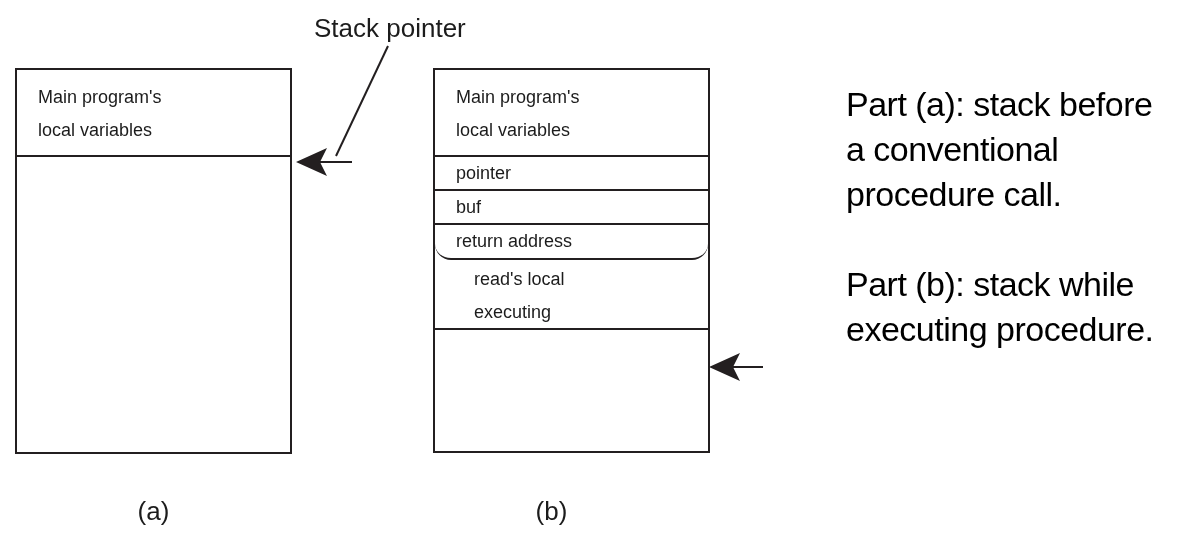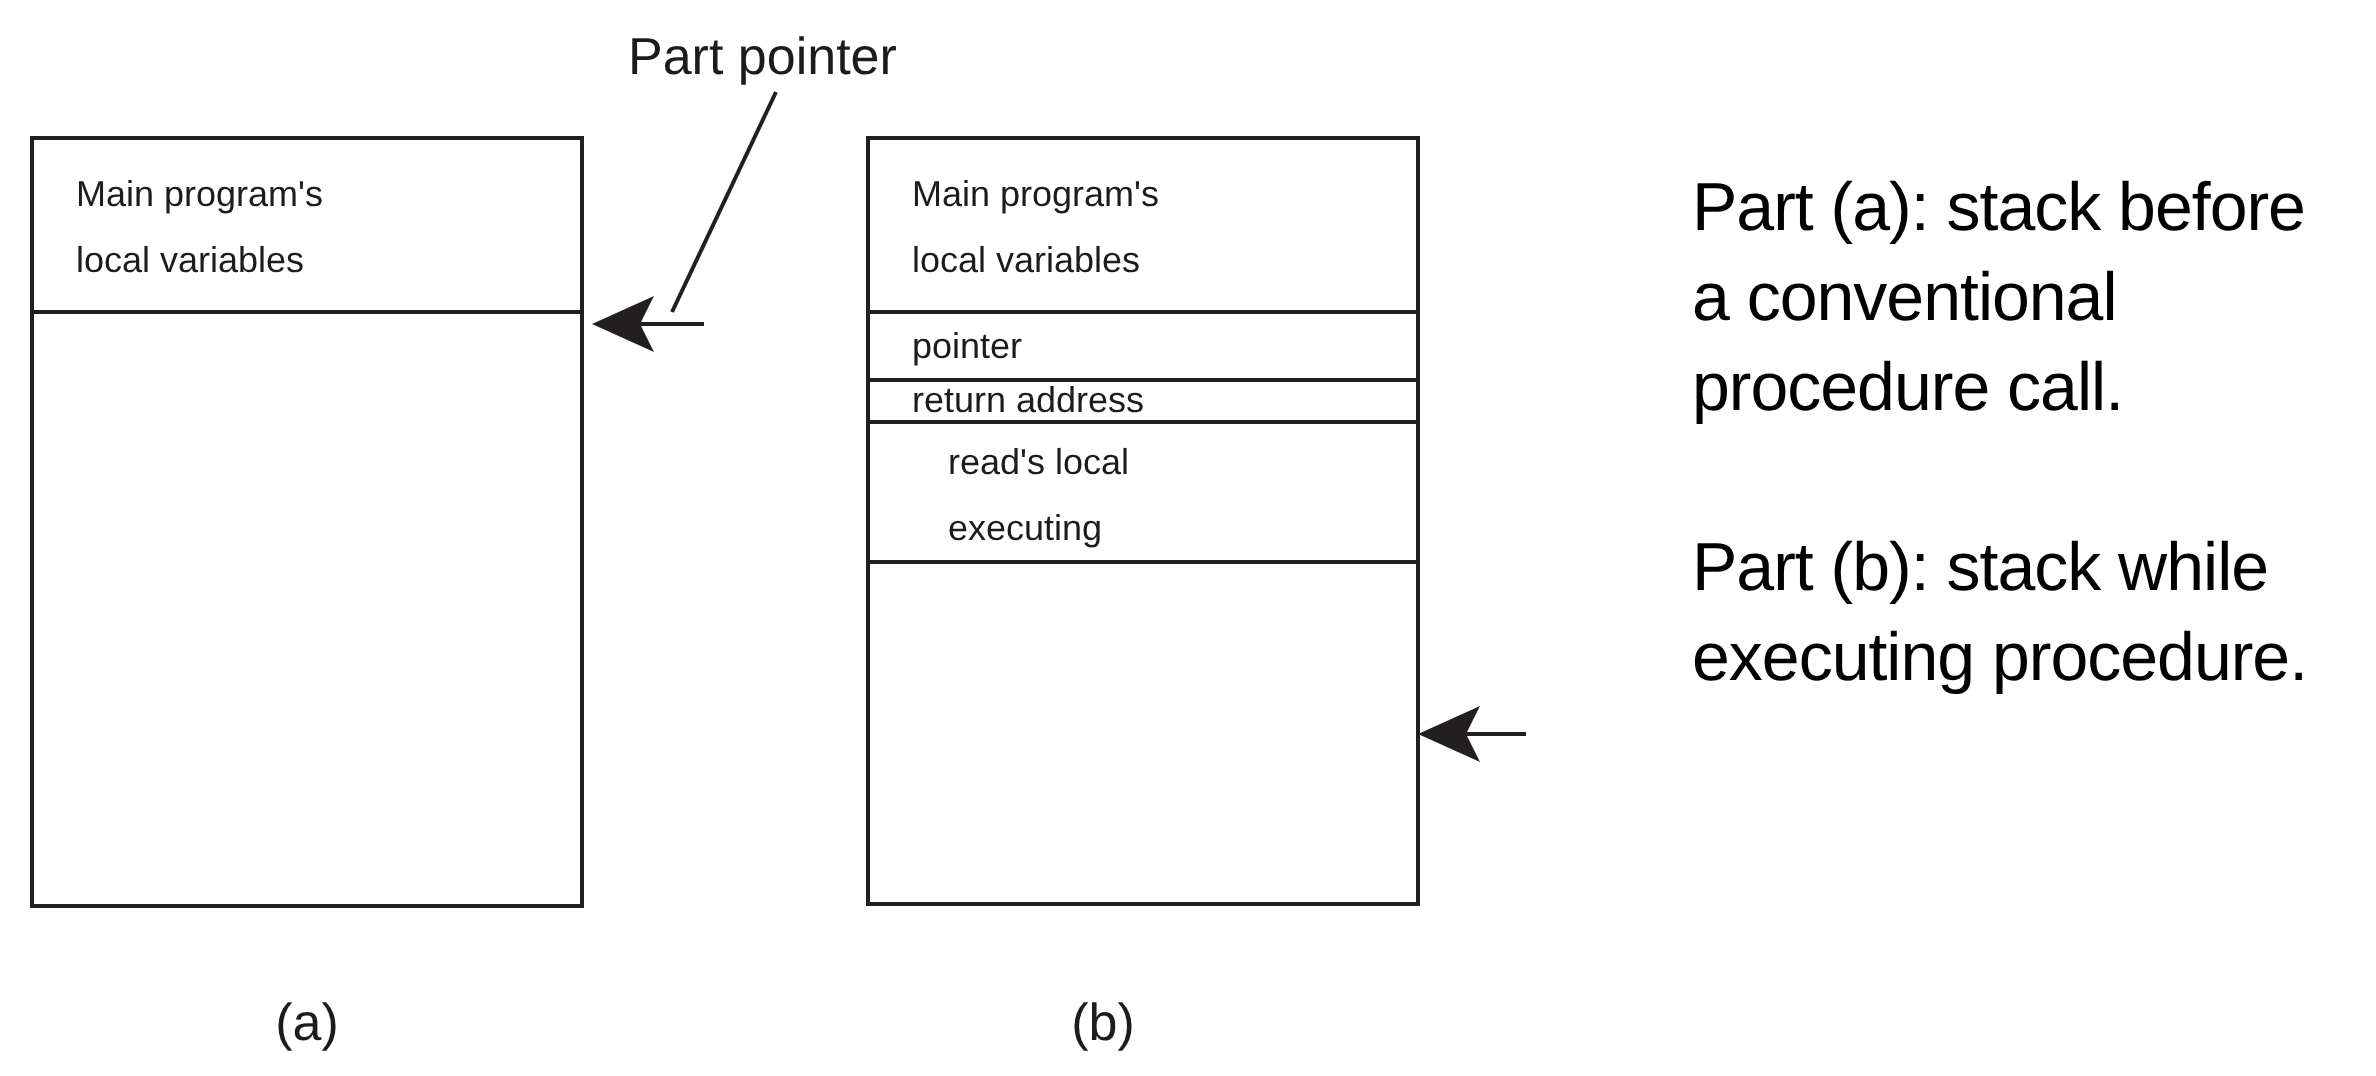--- a/index.html
+++ b/index.html
@@ -41,21 +41,21 @@
   .cell.header {
     height: 87px;
     padding: 11px 10px 0 21px;
   }
   .cell.row {
     display: flex;
     align-items: center;
     padding-left: 21px;
   }
   .h34 { height: 34px; }
-  .h35 { height: 21px; }
+  .h35 { height: 35px; border-radius: 16px; }
   .cell.tall {
     height: 70px;
     padding: 3px 10px 0 39px;
   }
   .cell.spacer { flex: 1 1 auto; }
 
   
   .caption {
     position: absolute;
     top: 496px;
@@ -99,37 +99,40 @@
     letter-spacing: -0.5px;
   }
   .annotation .para + .para { margin-top: 45px; }
   .annotation .line { white-space: nowrap; }
 </style>
 </head>
 <body>
 
 <div class="canvas">
 
-  <div class="sp-label">Part pointer</div>
+  <div class="sp-label">Stack pointer</div>
 
   <div class="stack-box box-a">
     <div class="cell header bordered">
       <div>Main program's</div>
       <div>local variables</div>
     </div>
     <div class="cell spacer"></div>
   </div>
 
   <div class="stack-box box-b">
     <div class="cell header bordered">
       <div>Main program's</div>
       <div>local variables</div>
     </div>
     <div class="cell row bordered h34">
       <span>pointer</span>
+    </div>
+    <div class="cell row bordered h34">
+      <span>buf</span>
     </div>
     <div class="cell row bordered h35">
       <span>return address</span>
     </div>
     <div class="cell tall bordered">
       <div>read's local</div>
       <div>executing</div>
     </div>
     <div class="cell spacer"></div>
   </div>

